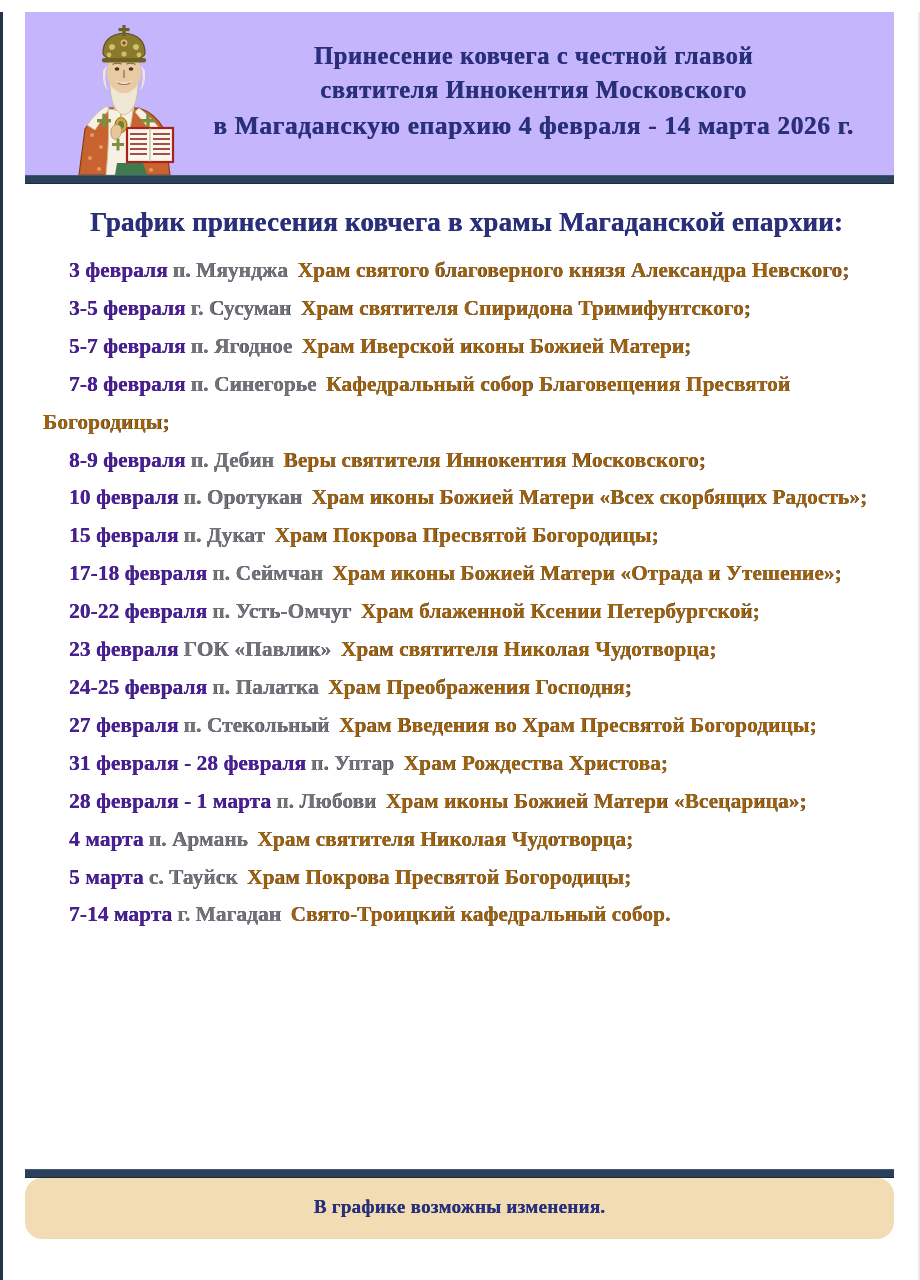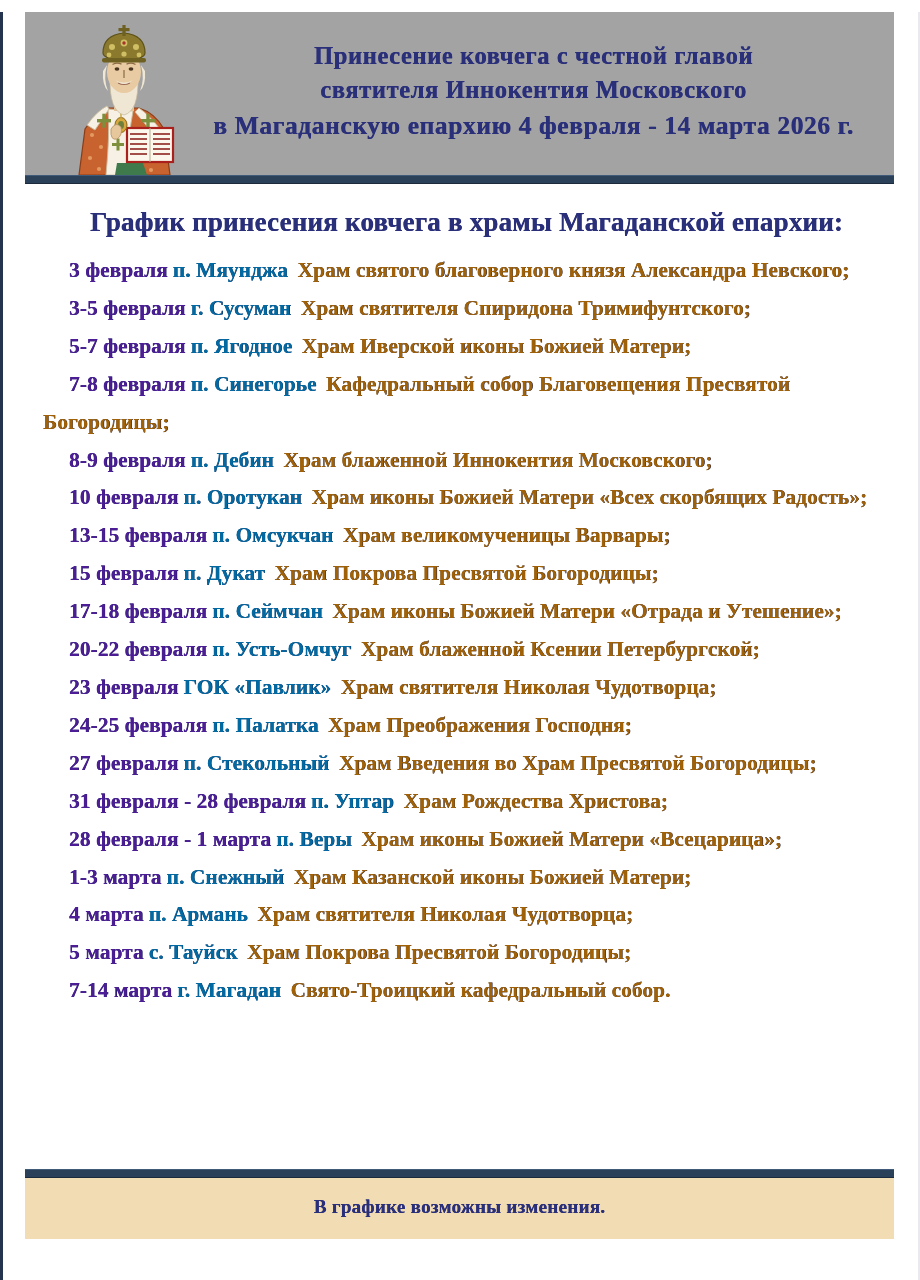--- a/index.html
+++ b/index.html
@@ -22,21 +22,21 @@
     box-sizing: border-box;
     border-left: 3px solid #24344f;
     border-right: 2px solid #e9e9ef;
   }
 
   
   .header-band {
     position: relative;
     margin: 12px 24px 0 22px;
     height: 163px;
-    background: #a3a3a3;
+    background: #c4b5fd;
     display: flex;
     align-items: stretch;
     overflow: hidden;
   }
 
   .icon-wrap {
     width: 118px;
     flex: 0 0 118px;
     position: relative;
     display: flex;
@@ -108,38 +108,39 @@
     color: #111c55;
     font-size: 21.3px;
     font-weight: bold;
     line-height: 1.78;
     text-indent: 26px;
     letter-spacing: 0.1px;
     text-shadow: 0.3px 0 0 #111c55;
   }
 
   .date  { color: #4c1d95; }
-  .place { color: #0369a1; padding: 0 4px 0 5px; }
+  .place { color: #737373; padding: 0 4px 0 5px; }
   .temple{ color: #a16207; }
 
   
   .footer-rule {
     margin: 0 24px 0 22px;
     height: 9px;
     background: #2b4059;
     border-top: 1px solid #405a79;
     border-bottom: 1px solid #1b2a3d;
     box-sizing: border-box;
   }
 
   .footer-band {
     margin: 0 24px 0 22px;
     background: #f2dcb3;
     padding: 14px 10px 16px 10px;
     text-align: center;
+    border-radius: 17px;
   }
 
   .footer-line {
     color: #2a2f7a;
     font-weight: bold;
     font-size: 19px;
     line-height: 1.62;
     letter-spacing: 0.3px;
     text-shadow: 0.3px 0 0 #2a2f7a;
   }
@@ -264,32 +265,30 @@
 
   <div class="header-rule"></div>
 
   <div class="body-area">
     <div class="schedule-title">График принесения ковчега в храмы Магаданской епархии:</div>
     <ul class="schedule">
         <li class="entry"><span class="date">3 февраля</span><span class="place">п. Мяунджа</span><span class="temple"> Храм святого благоверного князя Александра Невского;</span></li>
         <li class="entry"><span class="date">3-5 февраля</span><span class="place">г. Сусуман</span><span class="temple"> Храм святителя Спиридона Тримифунтского;</span></li>
         <li class="entry"><span class="date">5-7 февраля</span><span class="place">п. Ягодное</span><span class="temple"> Храм Иверской иконы Божией Матери;</span></li>
         <li class="entry"><span class="date">7-8 февраля</span><span class="place">п. Синегорье</span><span class="temple"> Кафедральный собор Благовещения Пресвятой Богородицы;</span></li>
-        <li class="entry"><span class="date">8-9 февраля</span><span class="place">п. Дебин</span><span class="temple"> Храм блаженной Иннокентия Московского;</span></li>
+        <li class="entry"><span class="date">8-9 февраля</span><span class="place">п. Дебин</span><span class="temple"> Веры святителя Иннокентия Московского;</span></li>
         <li class="entry"><span class="date">10 февраля</span><span class="place">п. Оротукан</span><span class="temple"> Храм иконы Божией Матери «Всех скорбящих Радость»;</span></li>
-        <li class="entry"><span class="date">13-15 февраля</span><span class="place">п. Омсукчан</span><span class="temple"> Храм великомученицы Варвары;</span></li>
         <li class="entry"><span class="date">15 февраля</span><span class="place">п. Дукат</span><span class="temple"> Храм Покрова Пресвятой Богородицы;</span></li>
         <li class="entry"><span class="date">17-18 февраля</span><span class="place">п. Сеймчан</span><span class="temple"> Храм иконы Божией Матери «Отрада и Утешение»;</span></li>
         <li class="entry"><span class="date">20-22 февраля</span><span class="place">п. Усть-Омчуг</span><span class="temple"> Храм блаженной Ксении Петербургской;</span></li>
         <li class="entry"><span class="date">23 февраля</span><span class="place">ГОК «Павлик»</span><span class="temple"> Храм святителя Николая Чудотворца;</span></li>
         <li class="entry"><span class="date">24-25 февраля</span><span class="place">п. Палатка</span><span class="temple"> Храм Преображения Господня;</span></li>
         <li class="entry"><span class="date">27 февраля</span><span class="place">п. Стекольный</span><span class="temple"> Храм Введения во Храм Пресвятой Богородицы;</span></li>
         <li class="entry"><span class="date">31 февраля - 28 февраля</span><span class="place">п. Уптар</span><span class="temple"> Храм Рождества Христова;</span></li>
-        <li class="entry"><span class="date">28 февраля - 1 марта</span><span class="place">п. Веры</span><span class="temple"> Храм иконы Божией Матери «Всецарица»;</span></li>
-        <li class="entry"><span class="date">1-3 марта</span><span class="place">п. Снежный</span><span class="temple"> Храм Казанской иконы Божией Матери;</span></li>
+        <li class="entry"><span class="date">28 февраля - 1 марта</span><span class="place">п. Любови</span><span class="temple"> Храм иконы Божией Матери «Всецарица»;</span></li>
         <li class="entry"><span class="date">4 марта</span><span class="place">п. Армань</span><span class="temple"> Храм святителя Николая Чудотворца;</span></li>
         <li class="entry"><span class="date">5 марта</span><span class="place">с. Тауйск</span><span class="temple"> Храм Покрова Пресвятой Богородицы;</span></li>
         <li class="entry"><span class="date">7-14 марта</span><span class="place">г. Магадан</span><span class="temple"> Свято-Троицкий кафедральный собор.</span></li>
       </ul>
   </div>
 
   <div class="footer-rule"></div>
   <div class="footer-band">
     <div class="footer-line f1">В графике возможны изменения.</div>
   </div>

